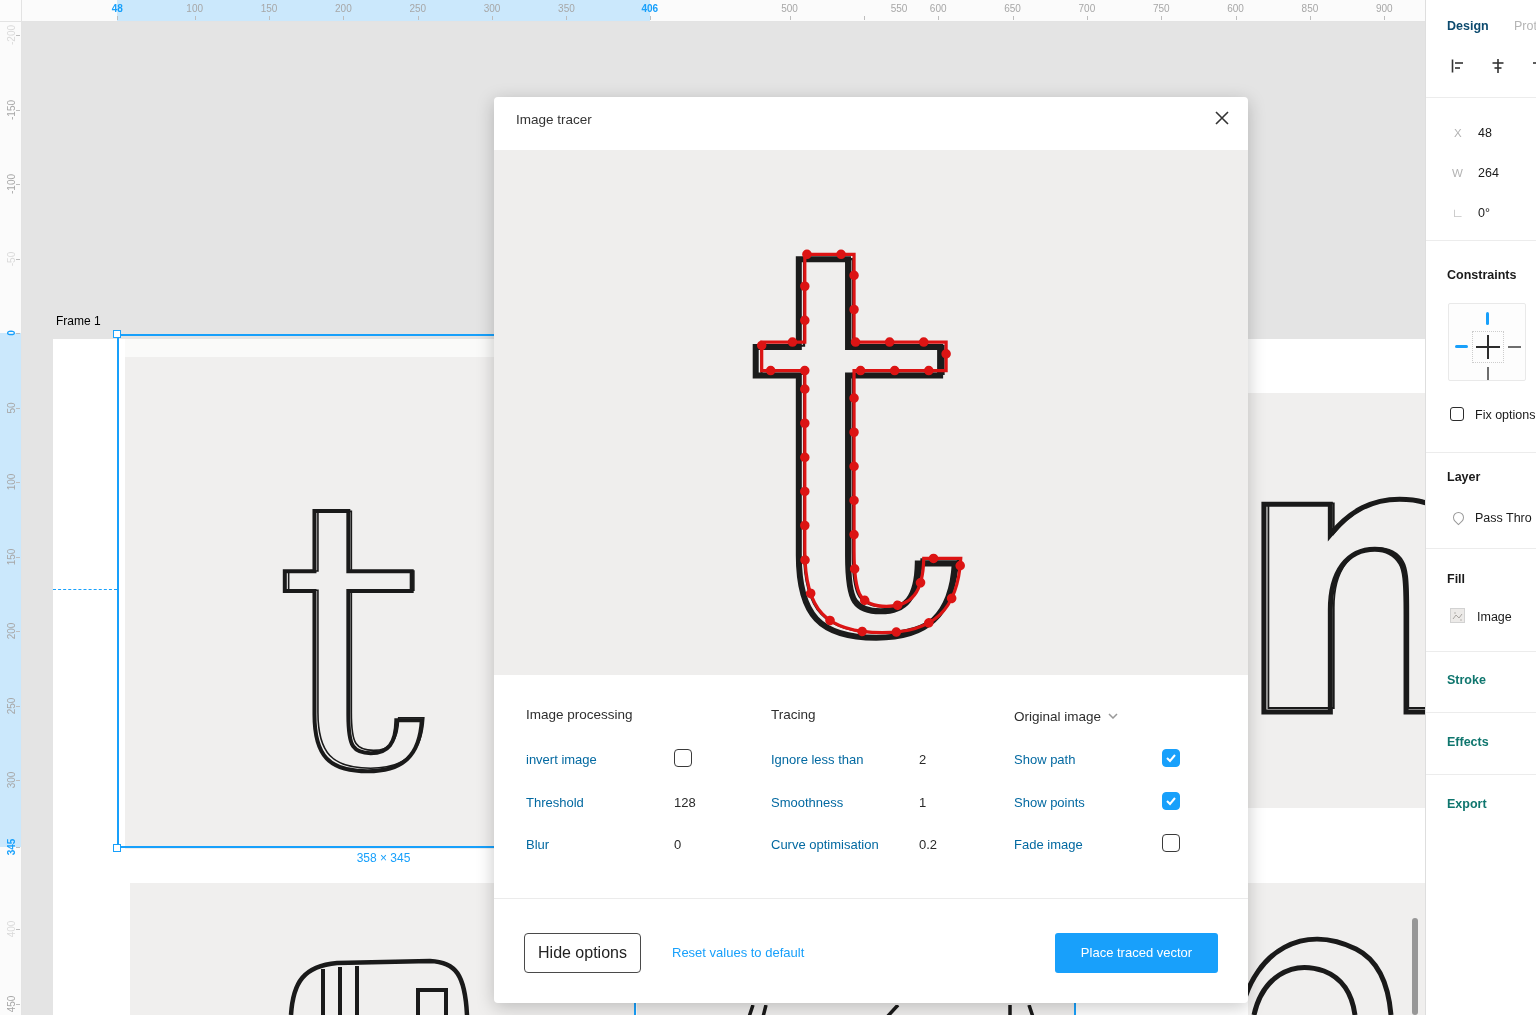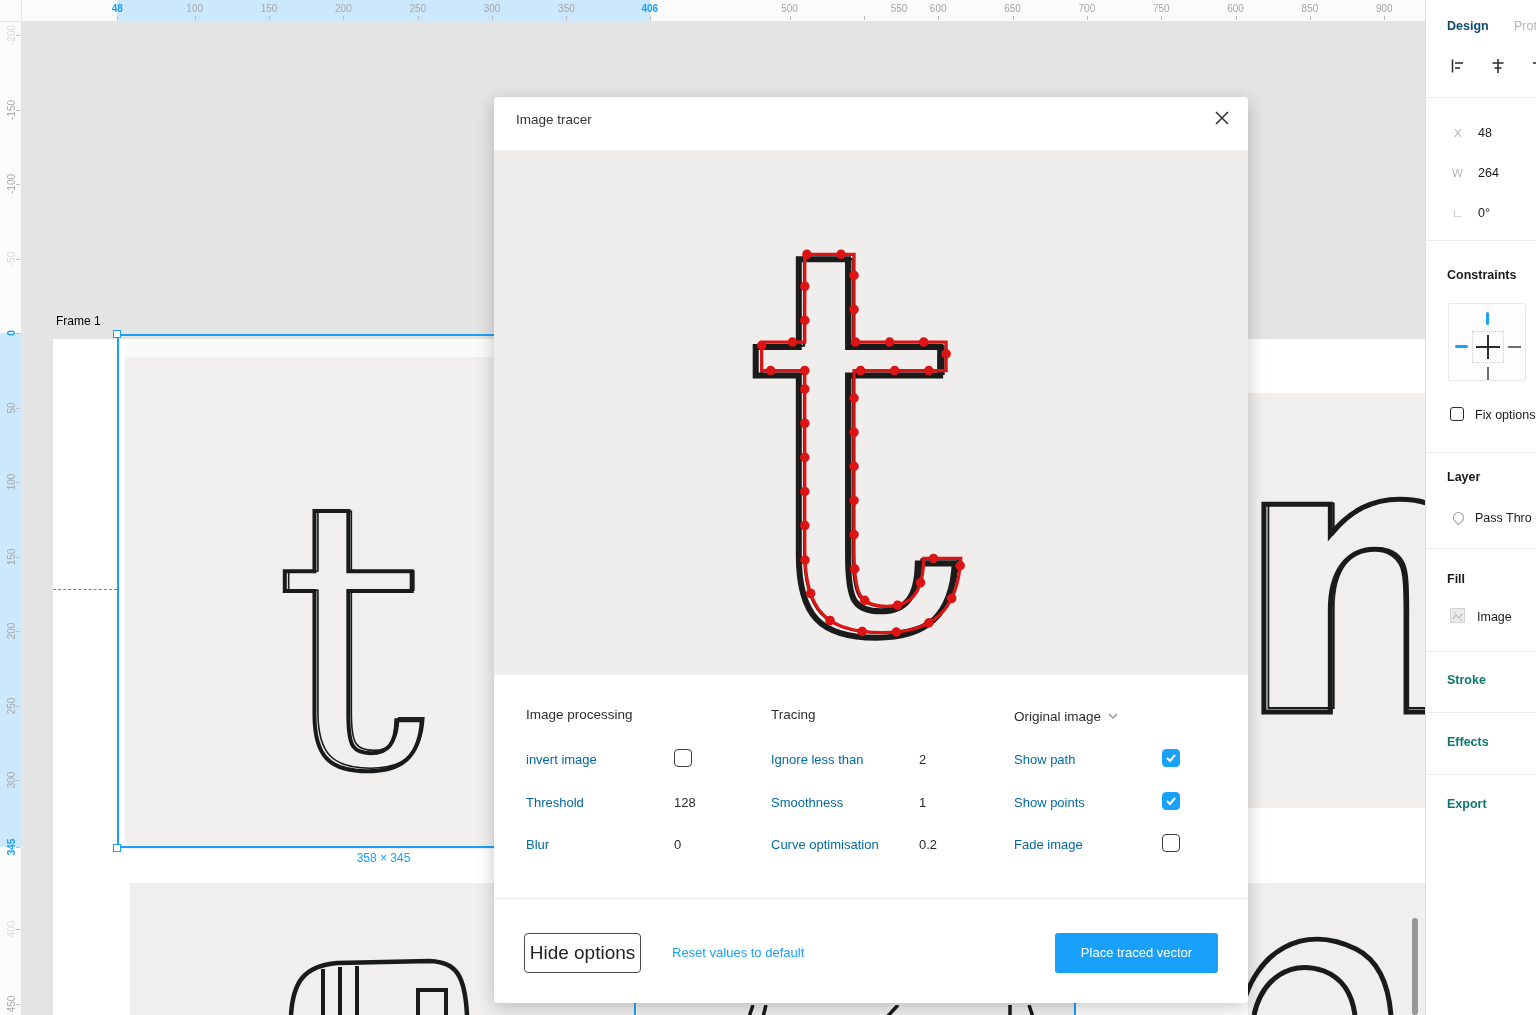--- a/index.html
+++ b/index.html
@@ -42,21 +42,21 @@
   .opt-row{position:absolute;left:0;width:230px;height:24px}
   .opt-row-1{top:42px}.opt-row-2{top:85px}.opt-row-3{top:127px}
   .opt-label{position:absolute;left:0;top:3px;font-size:13px;color:#0369a1;white-space:nowrap}
   .opt-value{position:absolute;left:148px;top:3px;font-size:13px;color:#2a2a2a}
   .checkbox{position:absolute;left:148px;top:0;width:18px;height:18px;border:1.5px solid #3a3a3a;border-radius:4px;background:#fff}
   .checkbox.on{background:#18a0fb;border-color:#18a0fb}
   .checkbox svg{display:none;margin:2px 0 0 2px}
   .checkbox.on svg{display:block}
   .chev{display:inline-block;margin-left:7px;vertical-align:2px}
   .modal-divider{position:absolute;left:0;top:801px;width:754px;height:1px;background:#ebebeb}
-  .btn-outline{position:absolute;left:30px;top:836px;width:117px;height:40px;border:1px solid #4a4a4a;border-radius:4px;background:#fff;font-size:19px;color:#222;text-align:center;line-height:38px;cursor:pointer}
+  .btn-outline{position:absolute;left:30px;top:836px;width:117px;height:40px;border:1px solid #4a4a4a;border-radius:4px;background:#fff;font-size:16px;color:#222;text-align:center;line-height:38px;cursor:pointer}
   .link-blue{position:absolute;left:178px;top:848px;font-size:13px;color:#18a0fb;cursor:pointer}
   .btn-blue{position:absolute;left:561px;top:836px;width:163px;height:40px;border-radius:3px;background:#18a0fb;font-size:13px;color:#fff;text-align:center;line-height:40px;cursor:pointer}
 
   
   .panel{position:absolute;left:1425px;top:0;width:111px;height:1015px;background:#fff;border-left:1px solid #dedede;overflow:hidden;z-index:50}
   .p-tab{position:absolute;top:19px;font-size:12.5px}
   .p-tab.active{color:#0c4a6e;font-weight:bold}
   .p-tab.idle{color:#b5b5b5}
   .p-icon{position:absolute;top:58px;width:16px;height:16px;cursor:pointer}
   .p-div{position:absolute;left:0;width:111px;height:1px;background:#ececec}

